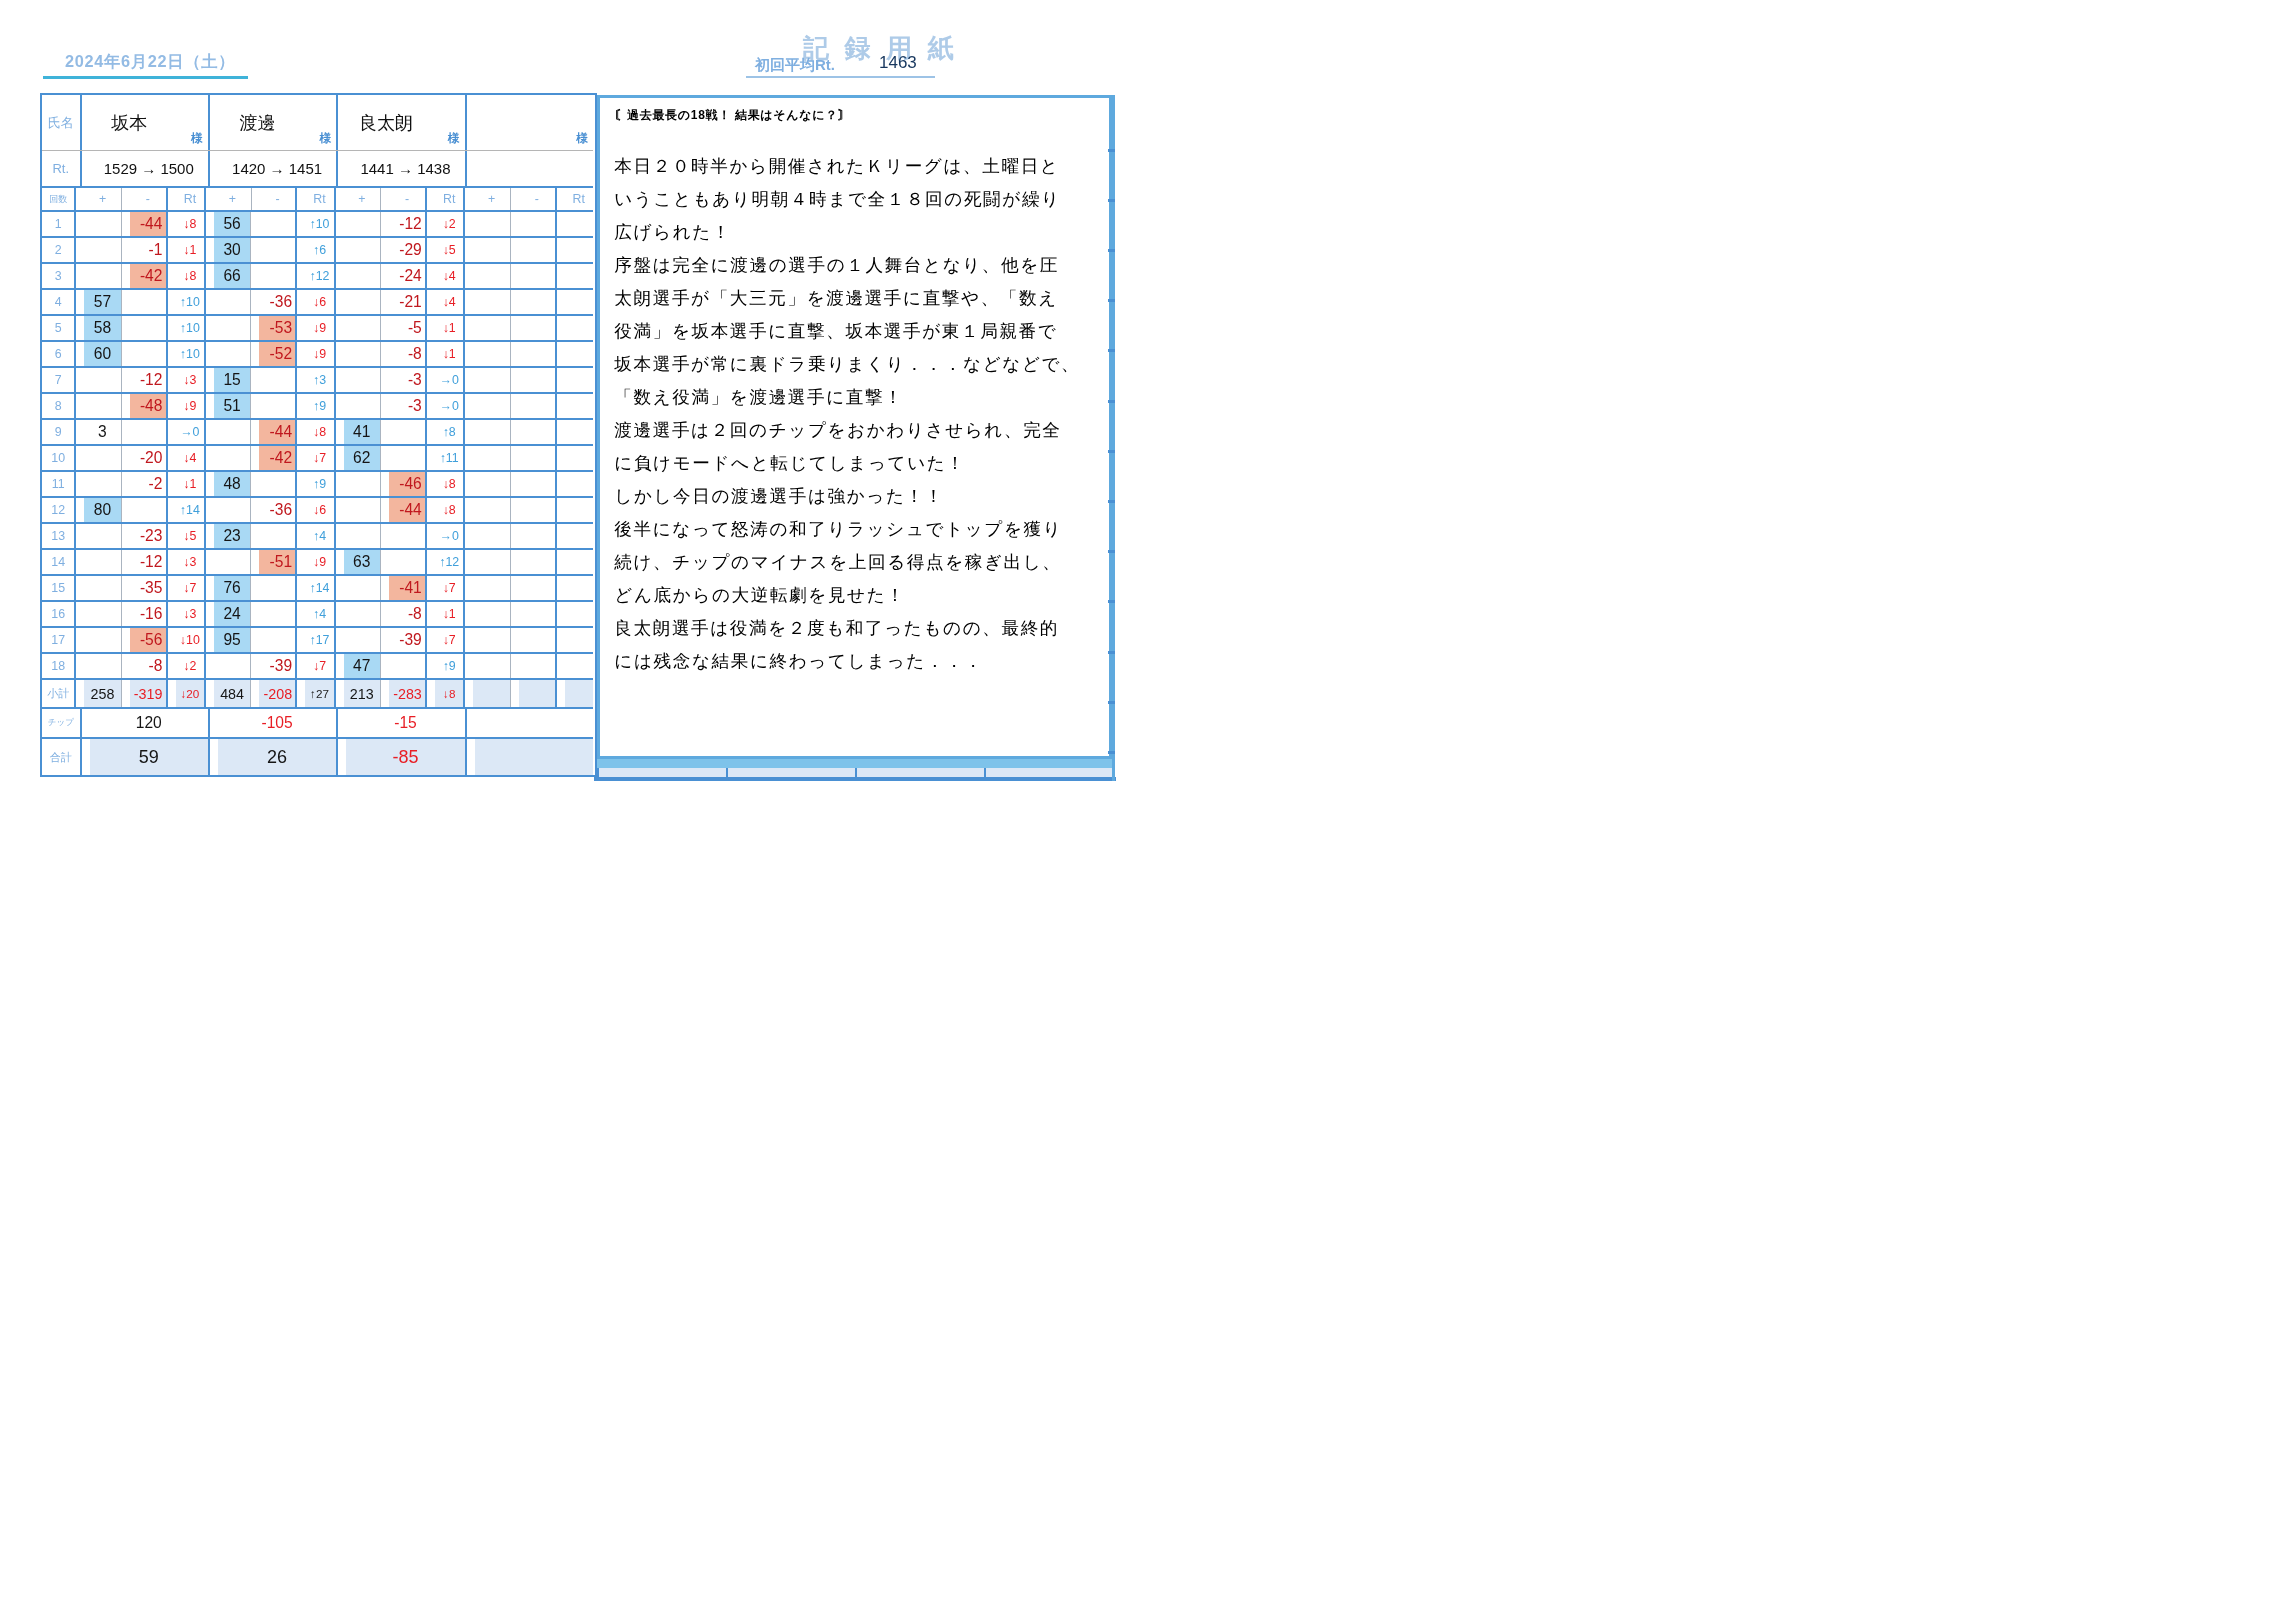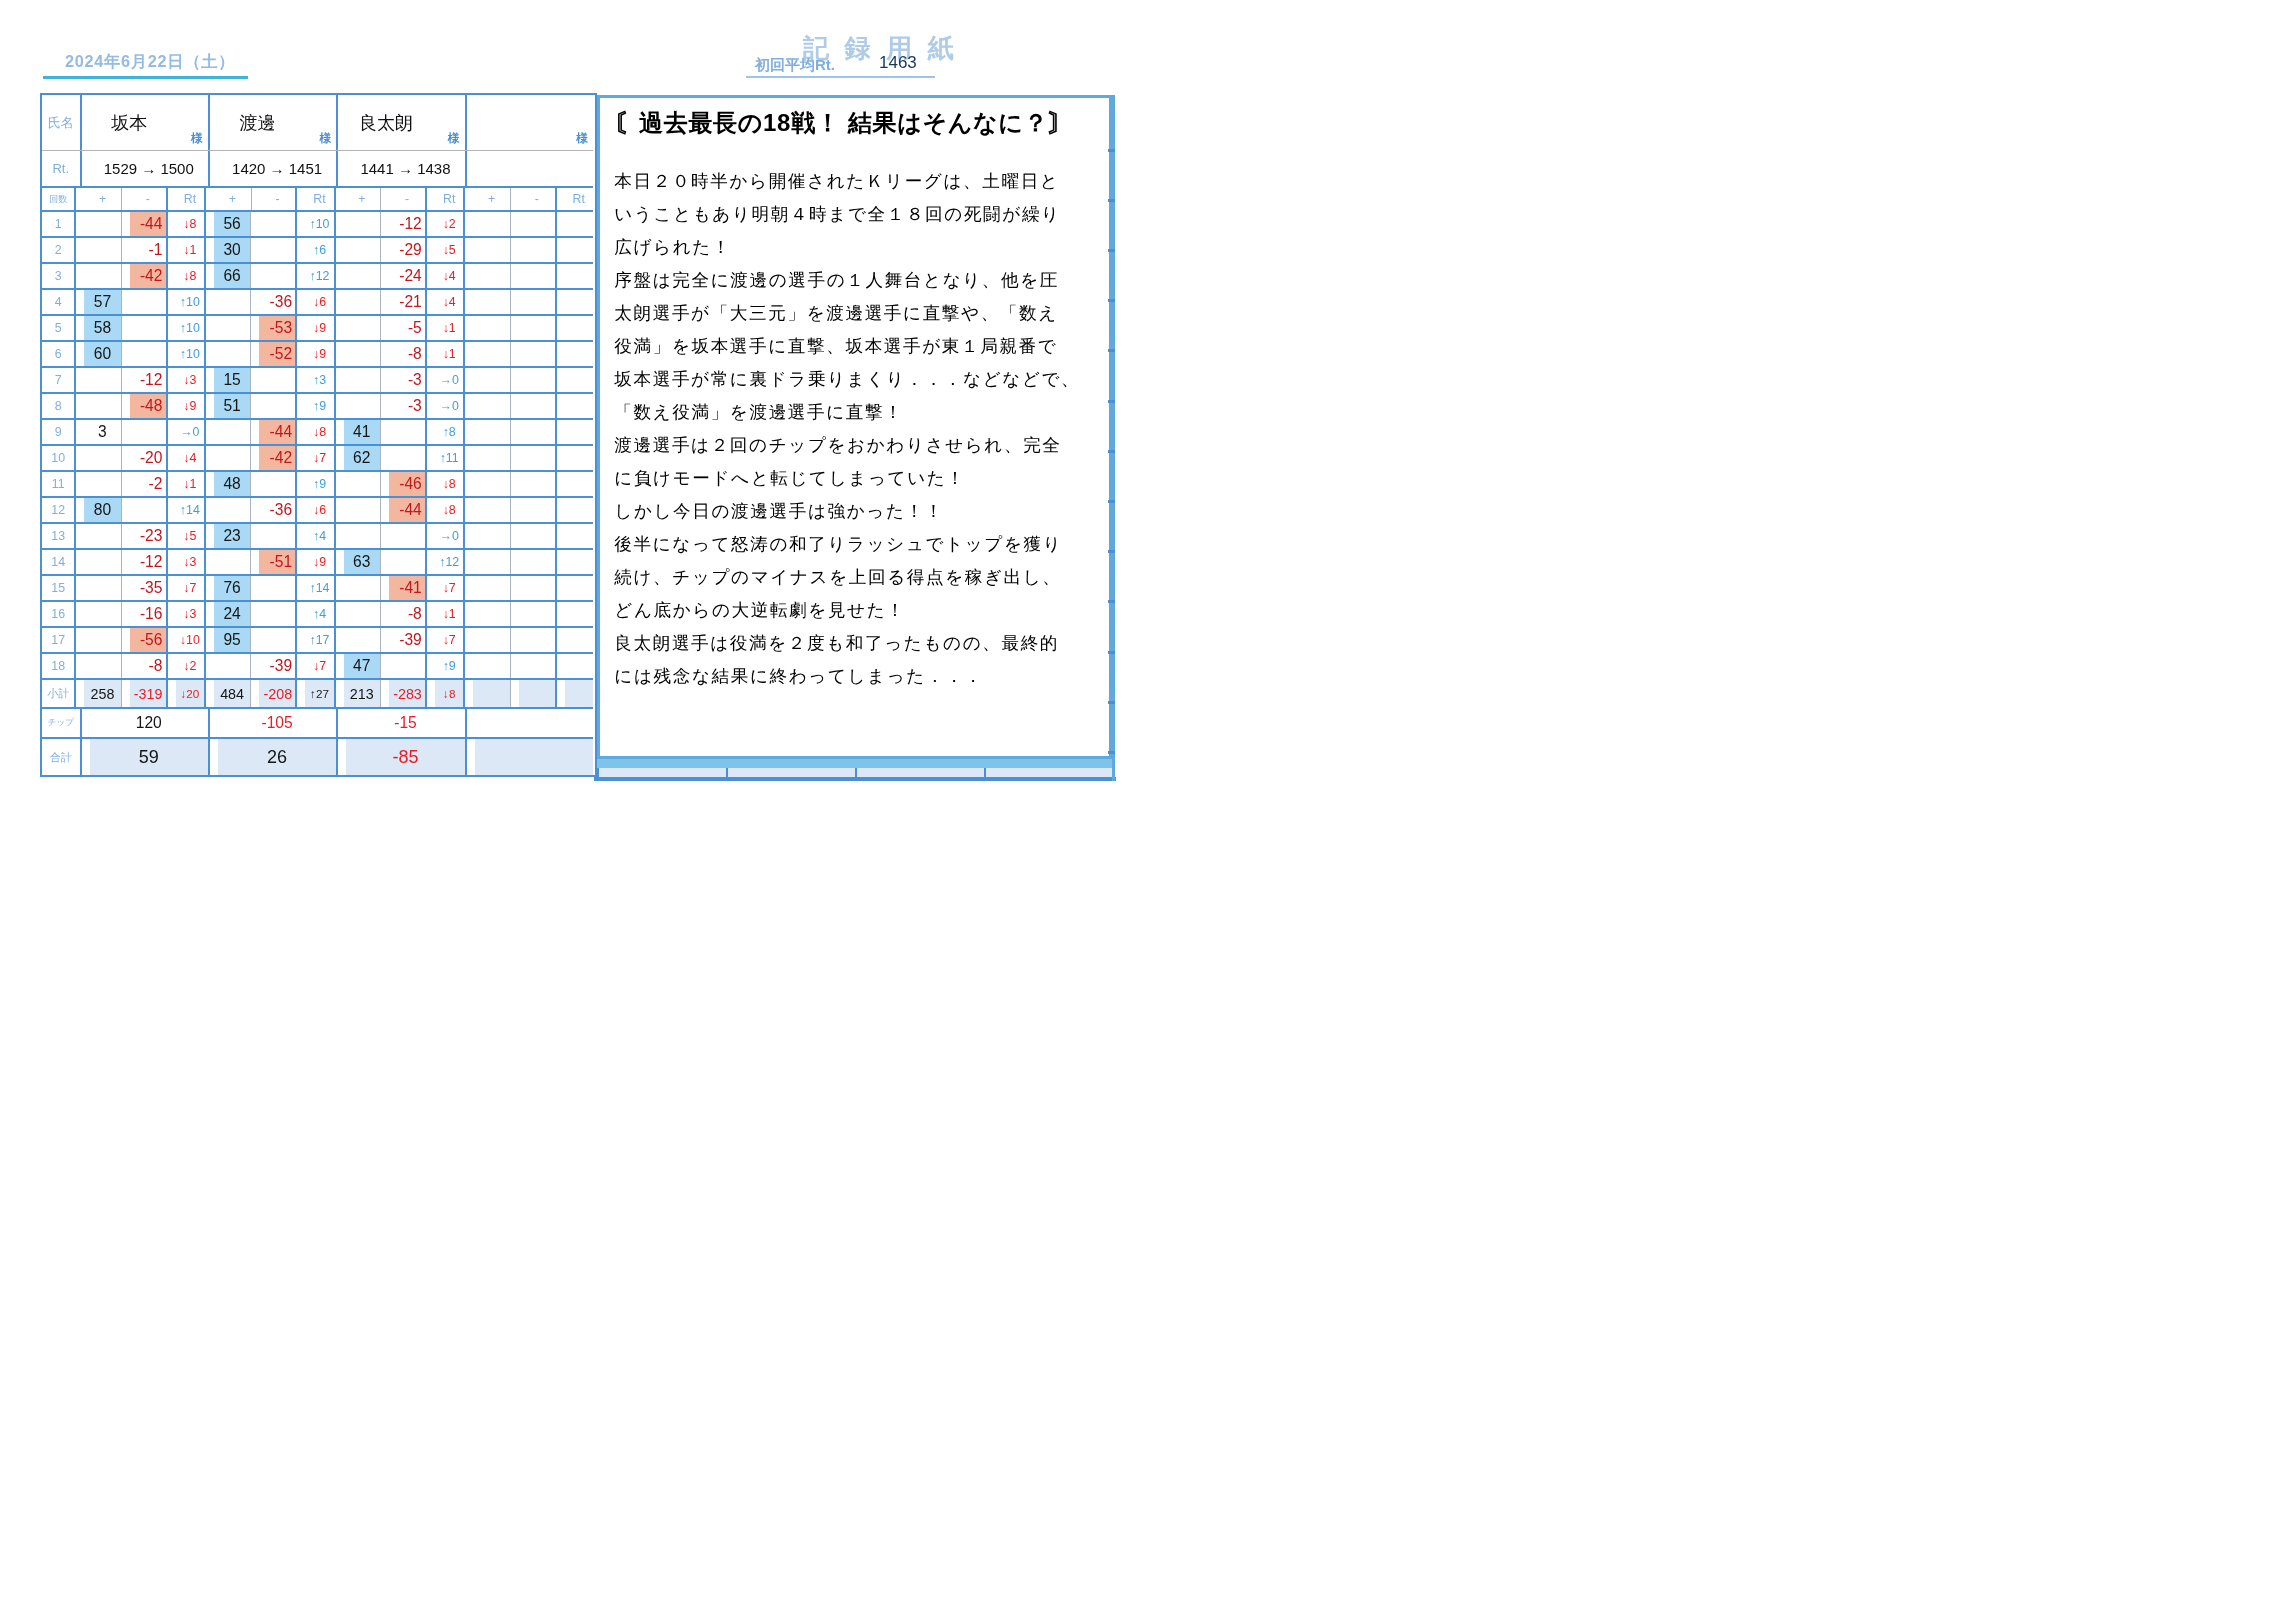--- a/index.html
+++ b/index.html
@@ -61,21 +61,21 @@
   .sub-row .c-plus,.sub-row .c-minus{font-size:14.3px;}
   .sub-row .c-rt{font-size:11.7px;}
   .chip-row{height:30px;border-top:2px solid var(--border);}
   .chip-row .c-name{font-size:15.6px;}
   .total-row{height:38px;border-top:2px solid var(--border);}
   .total-row .c-name{font-size:18px;}
 
   
   .panel{position:absolute;left:597px;top:95px;width:515px;height:664px;box-sizing:border-box;
          border:3.3px solid var(--pborder);background:#fff;padding-left:14.3px;overflow:hidden;}
-  .panel-title{margin-top:9px;font-size:24px;font-weight:bold;color:#000;letter-spacing:0.7px;white-space:nowrap;}
+  .panel-title{margin-top:9px;font-size:12px;font-weight:bold;color:#000;letter-spacing:0.7px;white-space:nowrap;}
   .panel-body{margin-top:30px;}
   .article-line{height:33px;font-size:17.6px;letter-spacing:1.6px;color:#000;white-space:nowrap;}
 
   .panel-band{position:absolute;left:597px;top:759px;width:518px;height:8.5px;background:var(--pband);}
   .bottom-cells{position:absolute;left:597px;top:768px;width:518px;height:9px;display:flex;
                 box-sizing:border-box;border-left:2.6px solid var(--border);background:var(--rowbg);}
   .bcell{flex:1;box-sizing:border-box;border-right:2px solid var(--border);background:var(--rowbg);}
   .bottom-border{position:absolute;left:594px;top:777px;width:522px;height:3.9px;background:var(--border);}
   .right-vline{position:absolute;left:1112px;top:95px;width:2.6px;height:686px;background:var(--pborder);}
   .tick{position:absolute;left:1108px;width:6.5px;height:2.6px;background:var(--border);}

